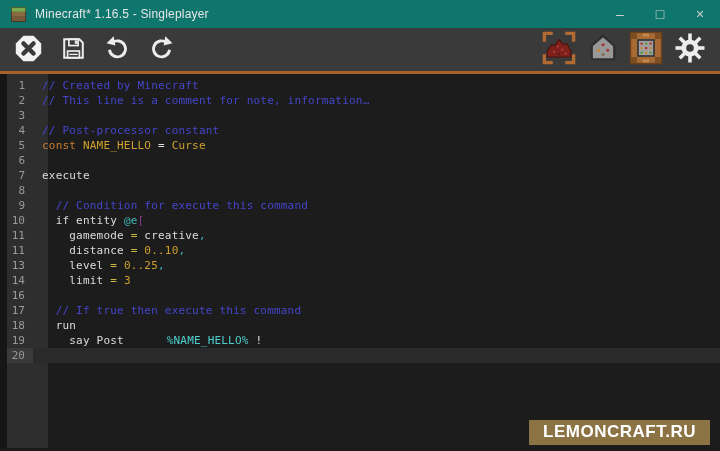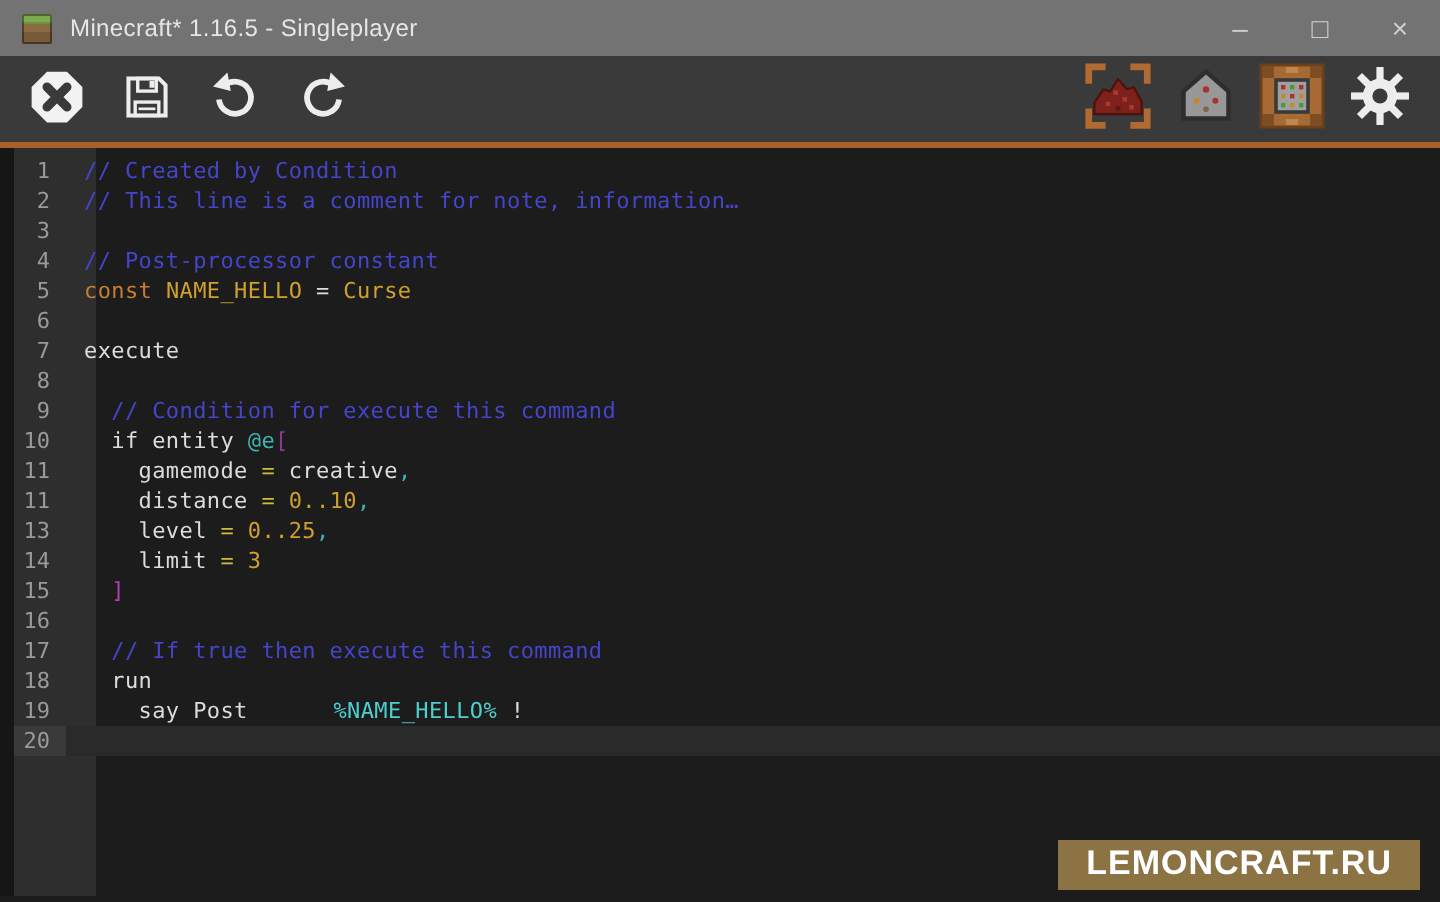--- a/index.html
+++ b/index.html
@@ -1,21 +1,21 @@
 <!DOCTYPE html>
 <html style="--accent: #a9612c; --ln: #9a9a9a; --wm: #8b7344;"><head>
 <meta charset="utf-8">
 <style>
   :root{ --accent:#a9612c; --ln:#9a9a9a; --wm:#8b7344; }
   *{box-sizing:border-box; margin:0; padding:0;}
   html,body{width:720px;height:451px;overflow:hidden;background:#1b1b1b;}
   .window{position:relative;width:720px;height:451px;background:#1b1b1b;font-family:"Liberation Sans",sans-serif;}
 
   
-  .titlebar{height:28px;background:#737373;display:flex;align-items:center;}
+  .titlebar{height:28px;background:#0f766e;display:flex;align-items:center;}
   .appicon{width:15px;height:15px;margin-left:11px;border-radius:1px;
     background:linear-gradient(#7daa4e 0 4px,#6a9342 4px 5px,#8a6a43 5px 9px,#775a38 9px 15px);
     box-shadow:inset 0 0 0 1px rgba(0,0,0,.4);}
   .title{margin-left:9px;font-size:12px;color:#e6e6e6;letter-spacing:.2px;}
   .controls{margin-left:auto;display:flex;height:100%;}
   .ctrl{width:40px;height:100%;display:flex;align-items:center;justify-content:center;
     color:#cfcfcf;font-size:14px;cursor:default;}
 
   
   .toolbar{height:46px;background:#3a3a3a;border-bottom:3px solid var(--accent);
@@ -171,21 +171,21 @@
           </svg>
         </span>
       </button>
     </div>
   </div>
 
   <div class="editor">
     <div>
         <div class="line">
           <span class="ln">1</span>
-          <span class="lc"><span style="color: rgb(69, 69, 204);">// Created by Condition</span></span>
+          <span class="lc"><span style="color: rgb(69, 69, 204);">// Created by Minecraft</span></span>
         </div>
         <div class="line">
           <span class="ln">2</span>
           <span class="lc"><span style="color: rgb(69, 69, 204);">// This line is a comment for note, information…</span></span>
         </div>
         <div class="line">
           <span class="ln">3</span>
           <span class="lc"></span>
         </div>
         <div class="line">
@@ -226,24 +226,20 @@
         </div>
         <div class="line">
           <span class="ln">13</span>
           <span class="lc"><span style="color: rgb(220, 220, 220);">    level </span><span style="color: rgb(205, 188, 66);">=</span><span style="color: rgb(220, 220, 220);"> </span><span style="color: rgb(207, 160, 46);">0..25</span><span style="color: rgb(63, 179, 179);">,</span></span>
         </div>
         <div class="line">
           <span class="ln">14</span>
           <span class="lc"><span style="color: rgb(220, 220, 220);">    limit </span><span style="color: rgb(205, 188, 66);">=</span><span style="color: rgb(220, 220, 220);"> </span><span style="color: rgb(207, 160, 46);">3</span></span>
         </div>
         <div class="line">
-          <span class="ln">15</span>
-          <span class="lc"><span style="color: rgb(220, 220, 220);">  </span><span style="color: rgb(183, 61, 183);">]</span></span>
-        </div>
-        <div class="line">
           <span class="ln">16</span>
           <span class="lc"></span>
         </div>
         <div class="line">
           <span class="ln">17</span>
           <span class="lc"><span style="color: rgb(69, 69, 204);">  // If true then execute this command</span></span>
         </div>
         <div class="line">
           <span class="ln">18</span>
           <span class="lc"><span style="color: rgb(220, 220, 220);">  run</span></span>

